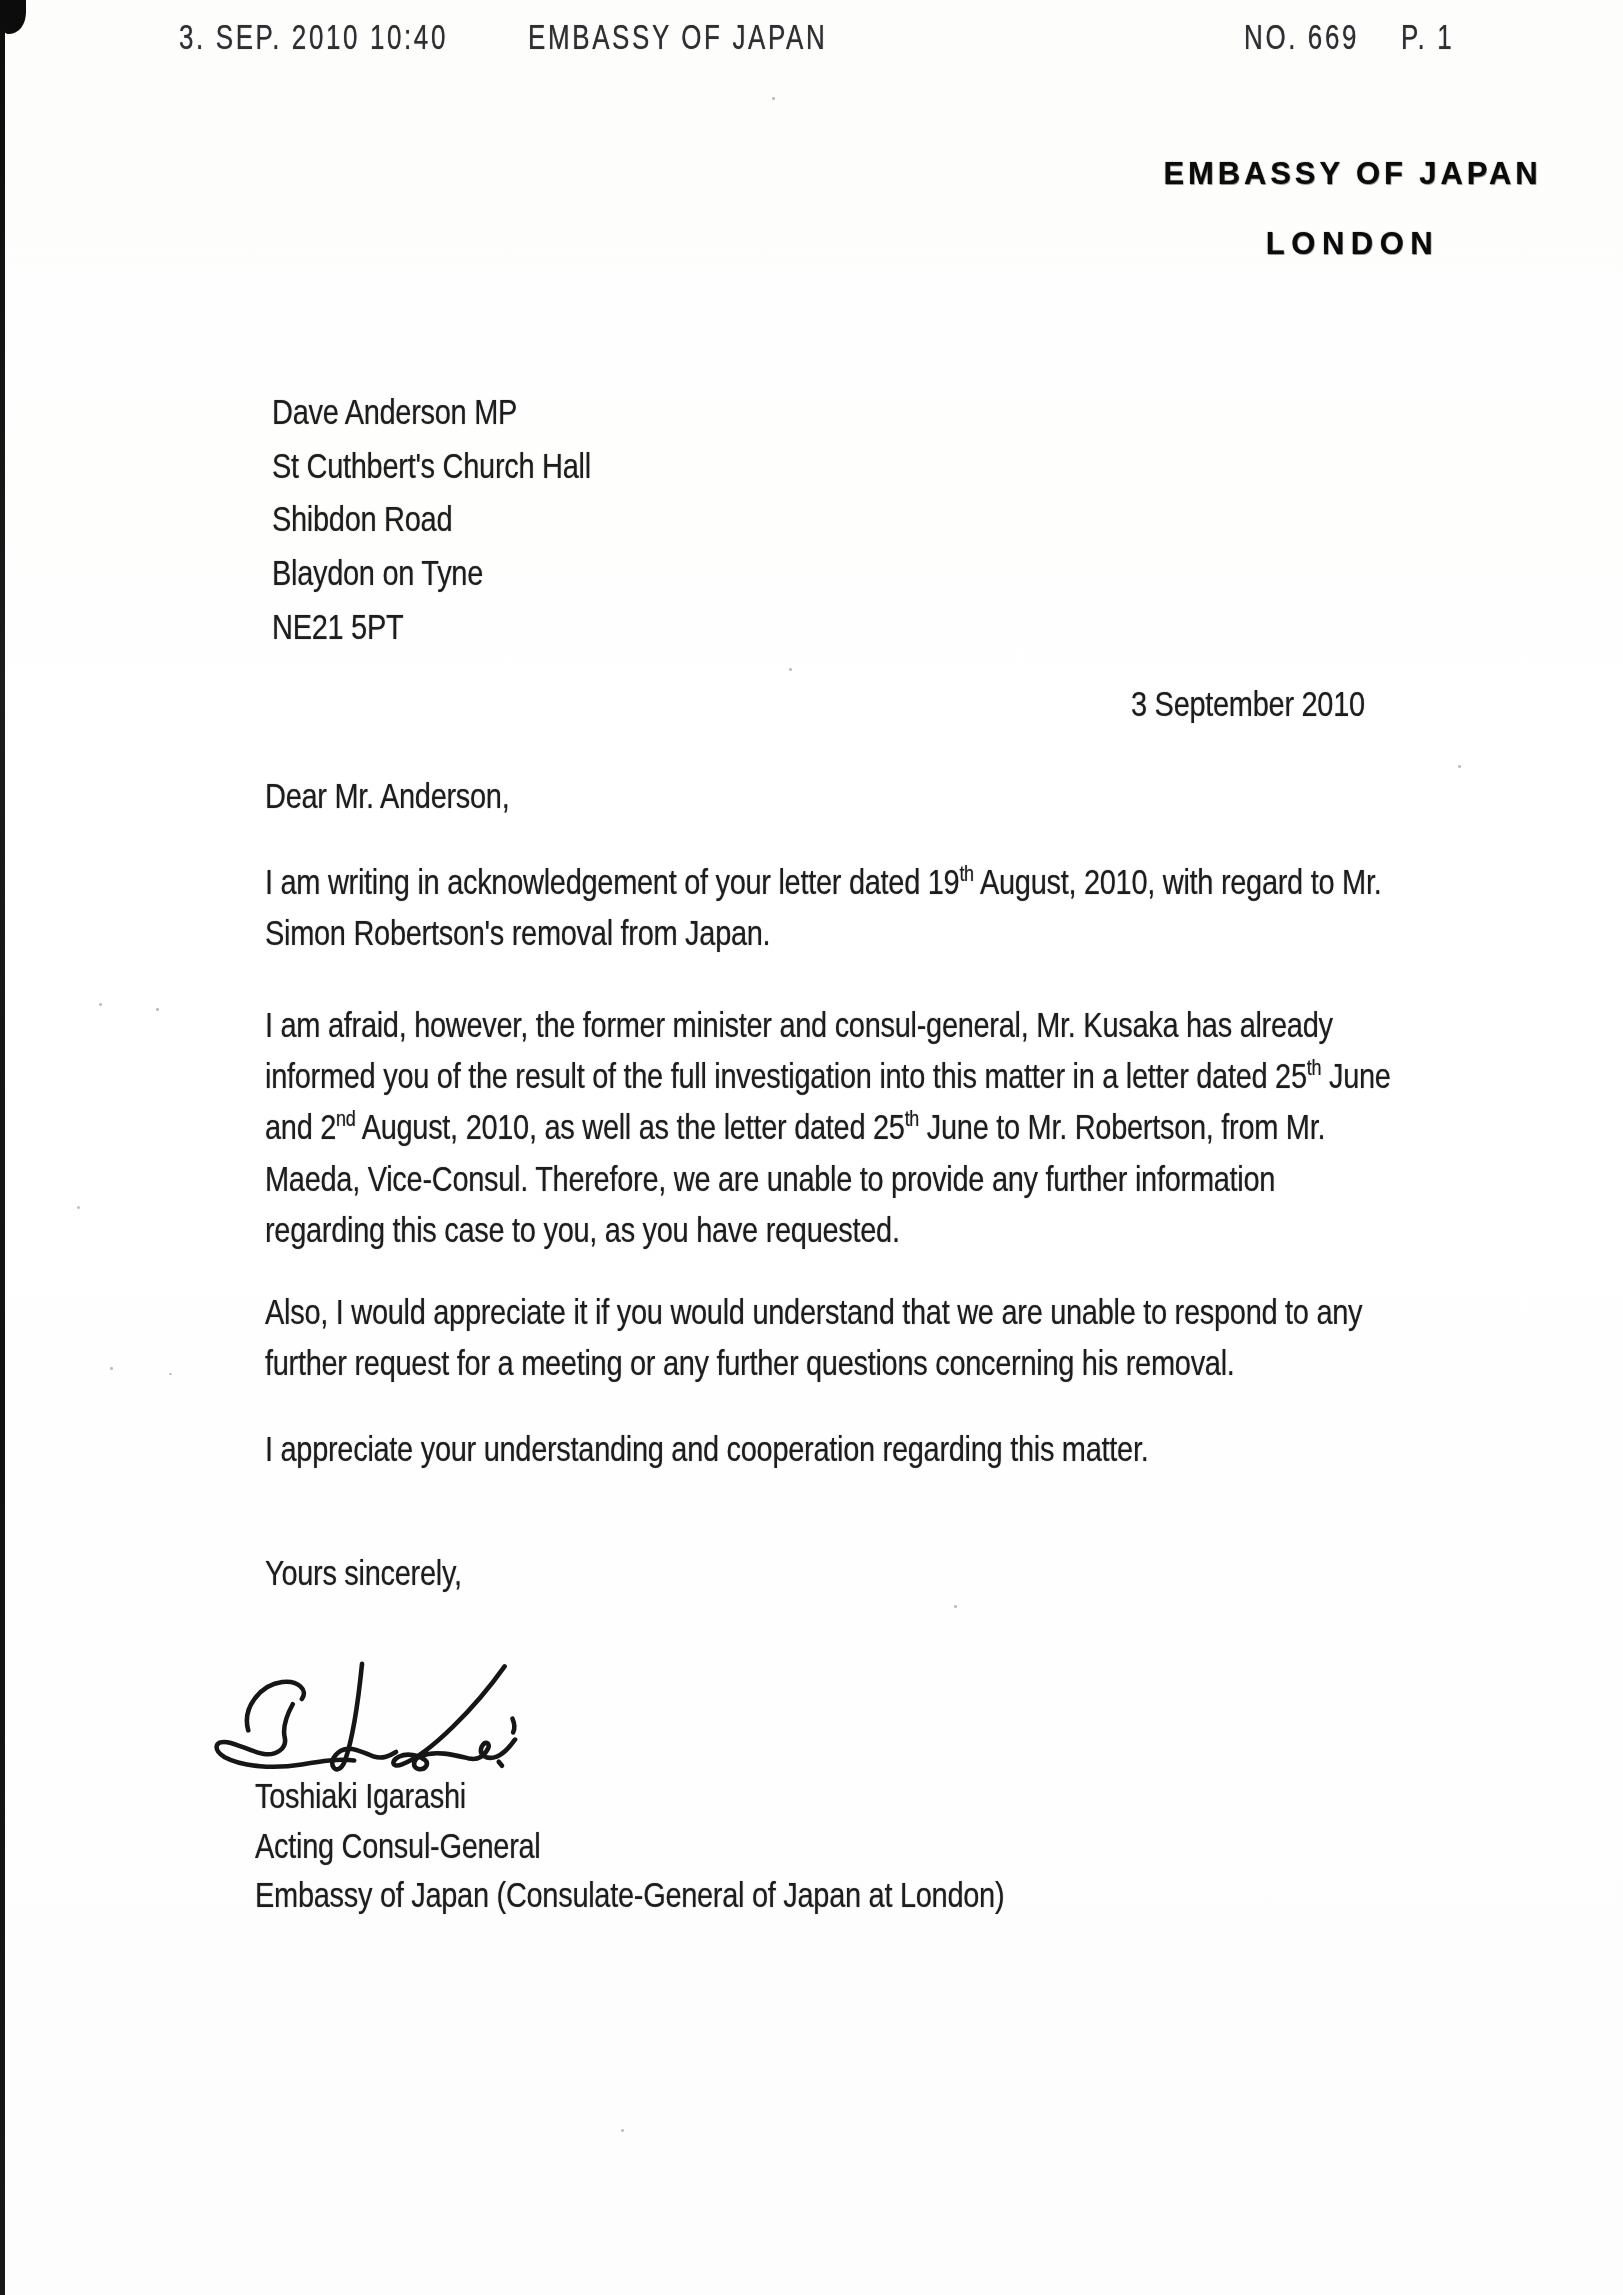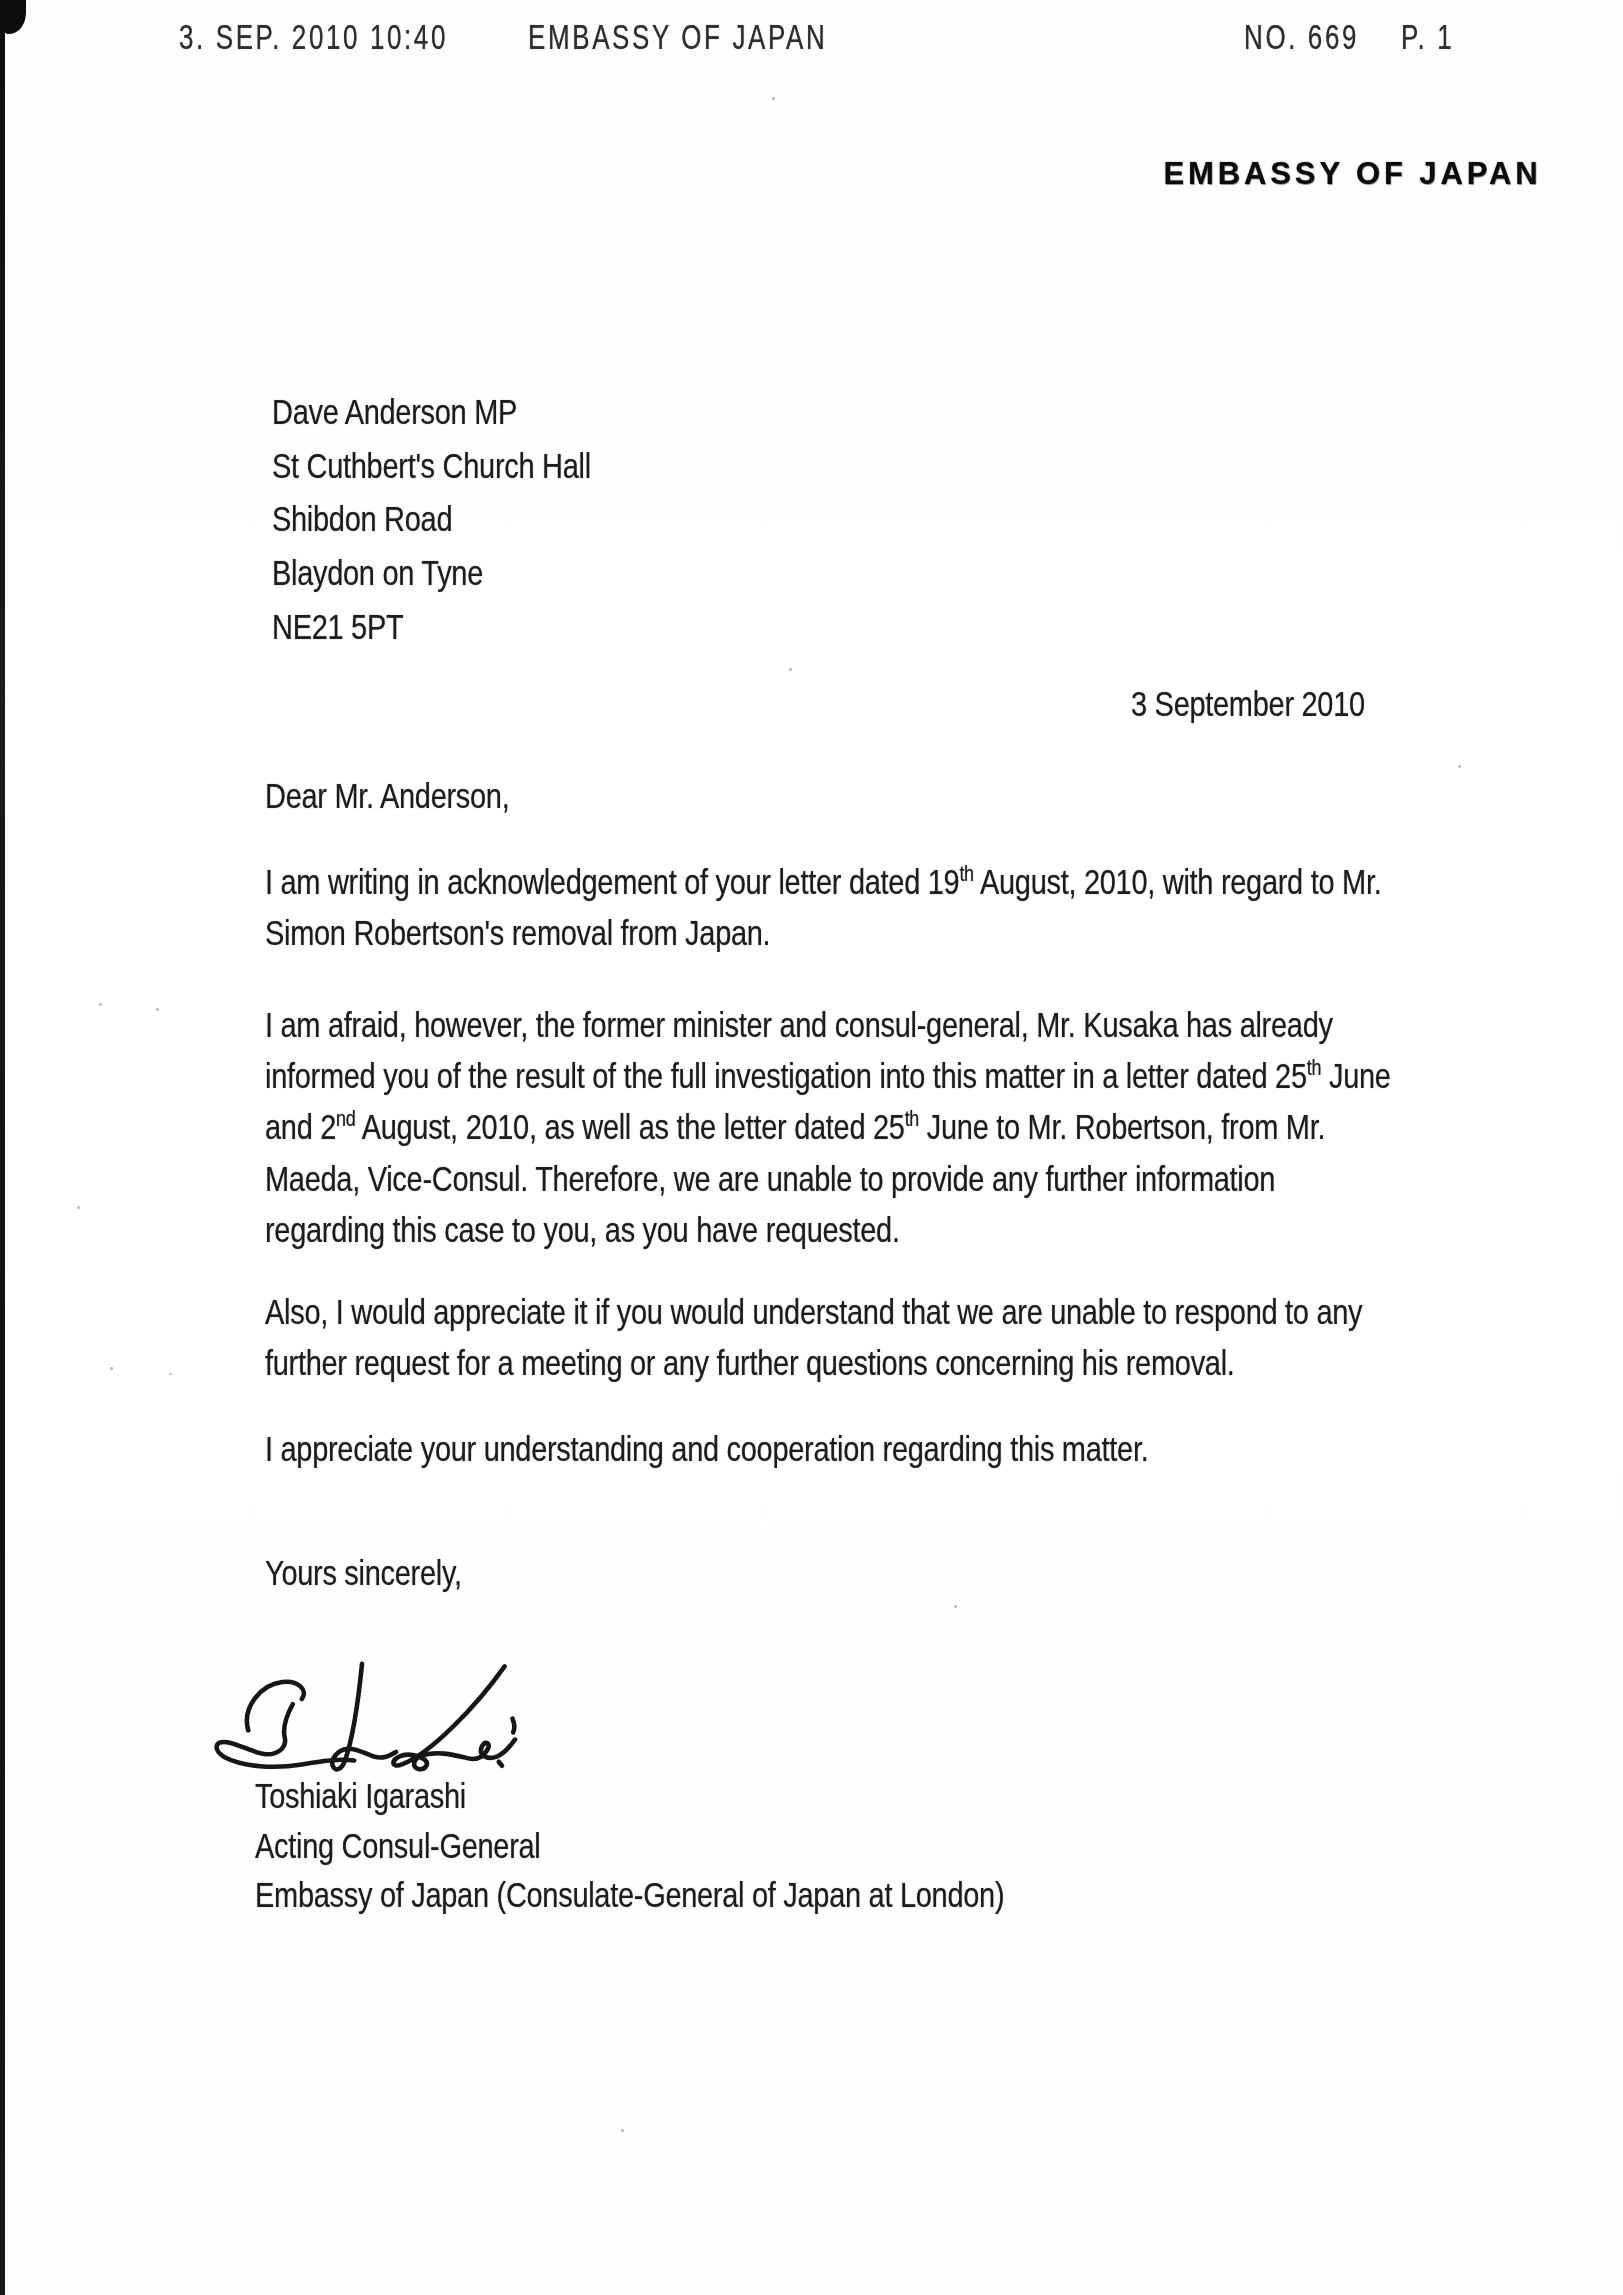--- a/index.html
+++ b/index.html
@@ -122,20 +122,21 @@
 
   <div class="fax-header">
     <span class="fax-timestamp">3. SEP. 2010 10:40</span>
     <span class="fax-sender">EMBASSY OF JAPAN</span>
     <span class="fax-number">NO. 669</span>
     <span class="fax-page">P. 1</span>
   </div>
 
   <div class="letterhead">
     <div class="lh-line1">EMBASSY OF JAPAN</div>
+    <div class="lh-line2">LONDON</div>
   </div>
 
   <div class="scan-text recipient">
       <div class="tline">Dave Anderson MP</div>
       <div class="tline">St Cuthbert's Church Hall</div>
       <div class="tline">Shibdon Road</div>
       <div class="tline">Blaydon on Tyne</div>
       <div class="tline">NE21 5PT</div>
     </div>
 

